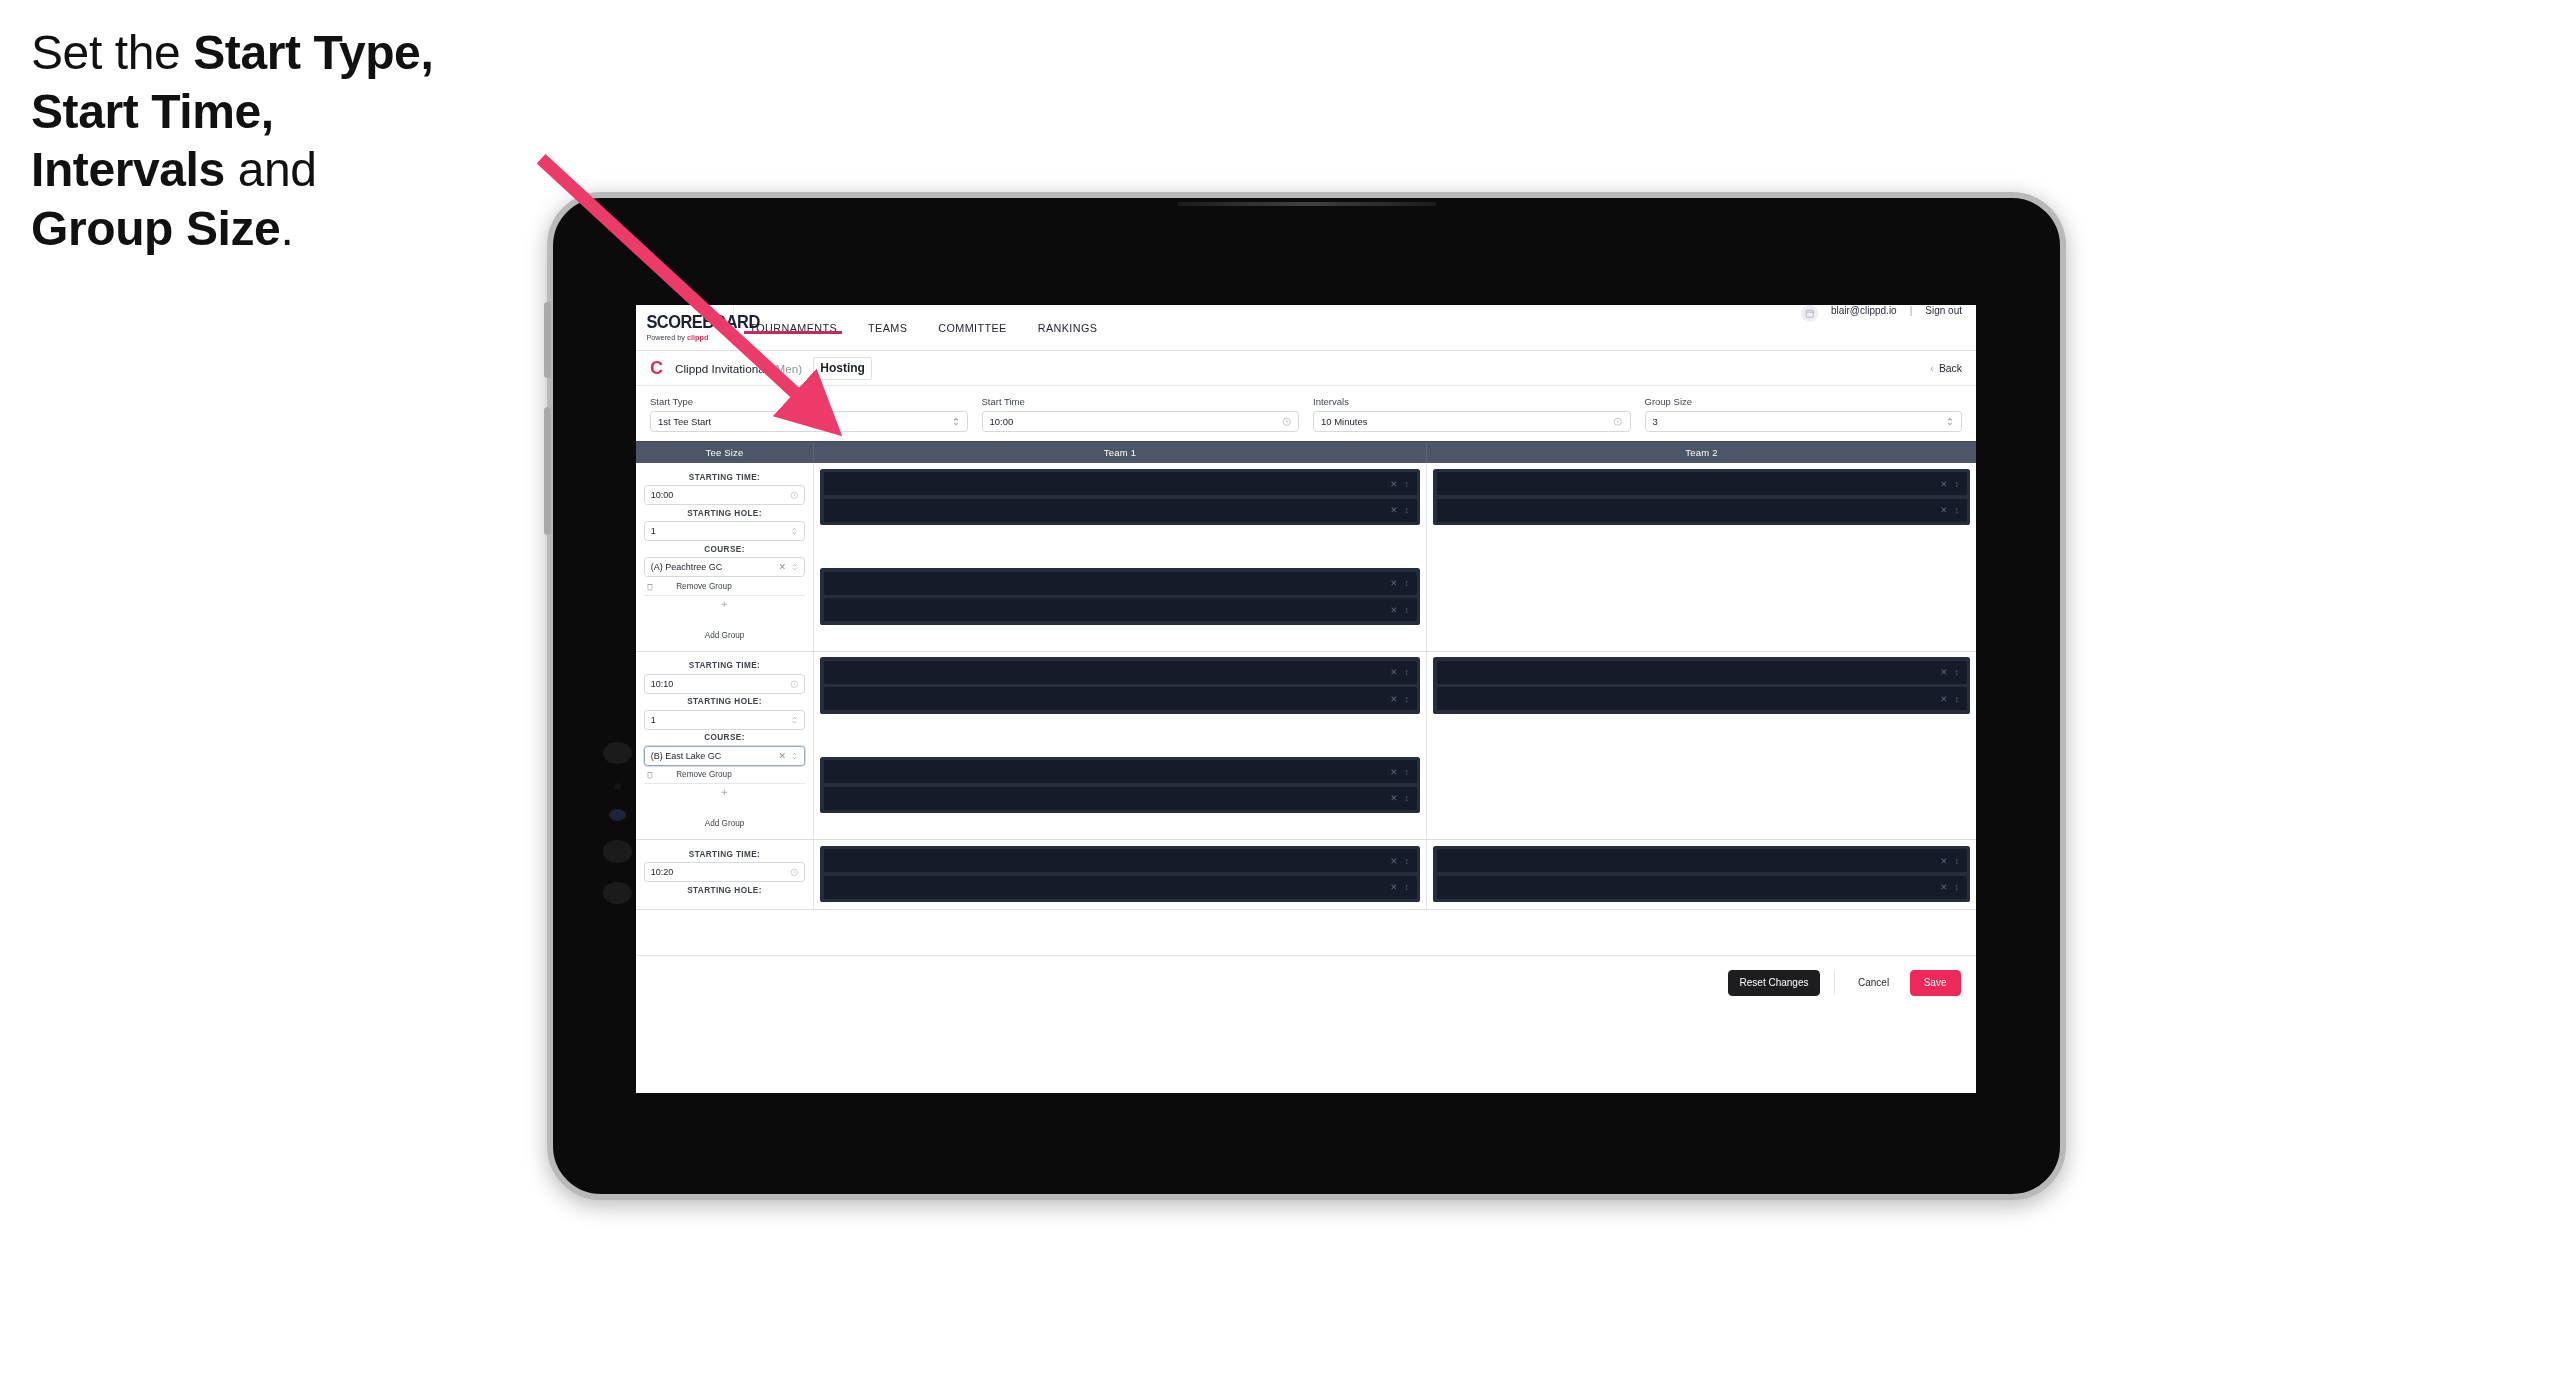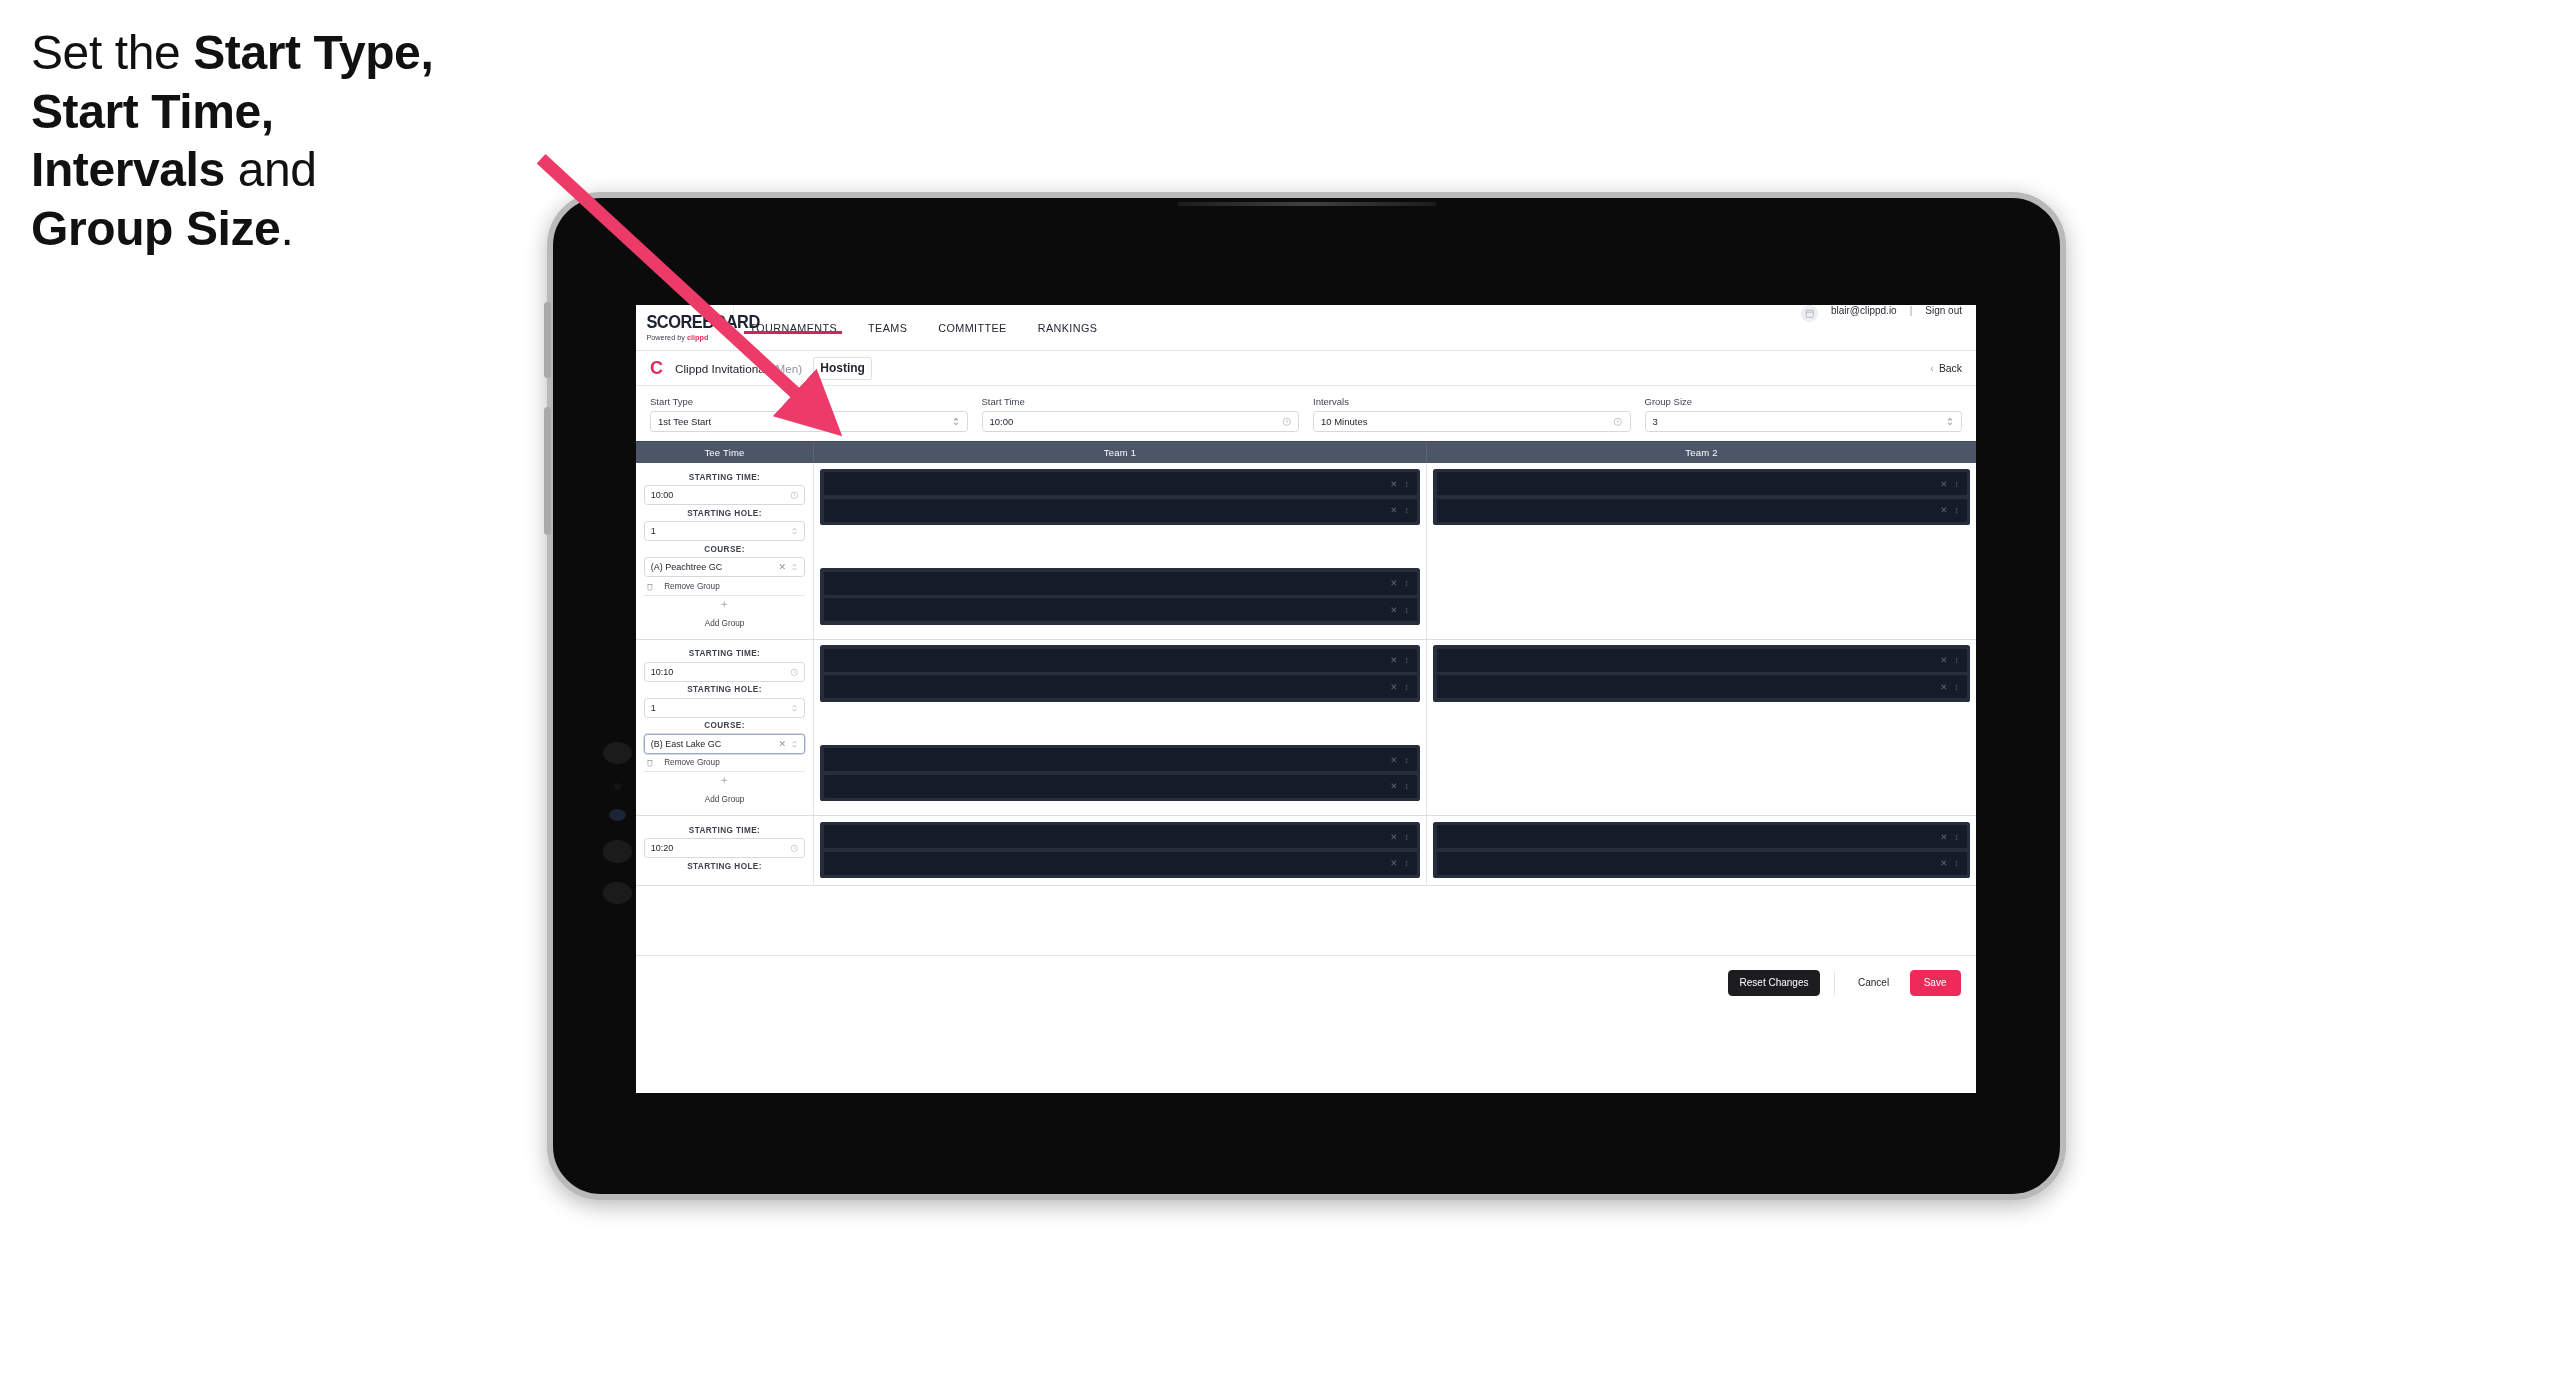--- a/index.html
+++ b/index.html
@@ -115,21 +115,21 @@
   .cell-t2 { flex:1; padding: 5.2px 6px 7px; }
 
   .lbl { font-size: 8.2px; font-weight:700; letter-spacing:0.4px; color:#3d424b;
          text-align:center; margin: 3.5px 0 3.5px; }
   .tctl { height: 20px; border:0.9px solid #d6d8de; border-radius:3.5px; background:#fff;
           display:flex; align-items:center; padding: 0 6px; font-size: 9px; color:#1b1f28; }
   .tctl.focused { border-color:#9aa9c8; box-shadow: 0 0 0 0.9px rgba(120,145,190,.35); }
   .tctl .val { flex:1; }
   .tctl .ic { opacity:.5; display:flex; align-items:center; }
   .tctl .ic + .ic { margin-left: 5.2px; }
-  .grp-act { display:flex; align-items:center; gap:10px; font-size:8.2px; color:#3d424b;
+  .grp-act { display:flex; align-items:center; gap:22px; font-size:8.2px; color:#3d424b;
              padding: 4.3px 2.6px 3.5px; cursor:pointer; }
   .grp-act.sep { border-top: 0.9px solid #e6e7ec; flex-direction: column; }
   .grp-act .gi { opacity:.6; display:flex; }
 
   
   .pblock { background:#262d3b; border-radius: 2.6px; padding: 3.5px; margin-bottom: 7px; }
   .pblock:last-child { margin-bottom: 0; }
   .prow { height: 23px; background:#151b28; border-radius: 1.7px; display:flex;
           align-items:center; padding: 0 7.8px; margin-bottom: 3.5px; }
   .prow:last-child { margin-bottom: 0; }
@@ -262,21 +262,21 @@
             <svg width="7.8" height="11.2" viewBox="0 0 10 14" fill="none" stroke="#555b66" stroke-width="1.3">
                 <path d="M2.5 5.5L5 3l2.5 2.5"></path>
                 <path d="M2.5 8.5L5 11l2.5-2.5"></path>
               </svg>
           </span>
         </div>
       </div>
     </div>
 
     <div class="thead">
-      <div class="th th-tee">Tee Time</div>
+      <div class="th th-tee">Tee Size</div>
       <div class="th th-t1">Team 1</div>
       <div class="th th-t2">Team 2</div>
     </div>
 
     <div class="tbody">
 
       <div class="trow">
         <div class="cell-tee">
           <div class="lbl">STARTING TIME:</div>
           <div class="tctl">

